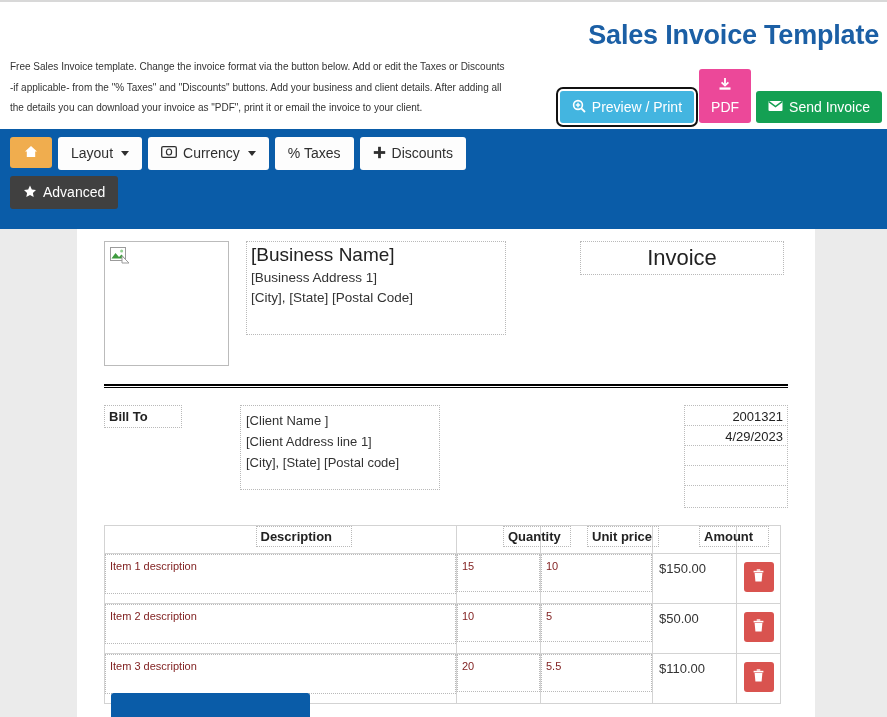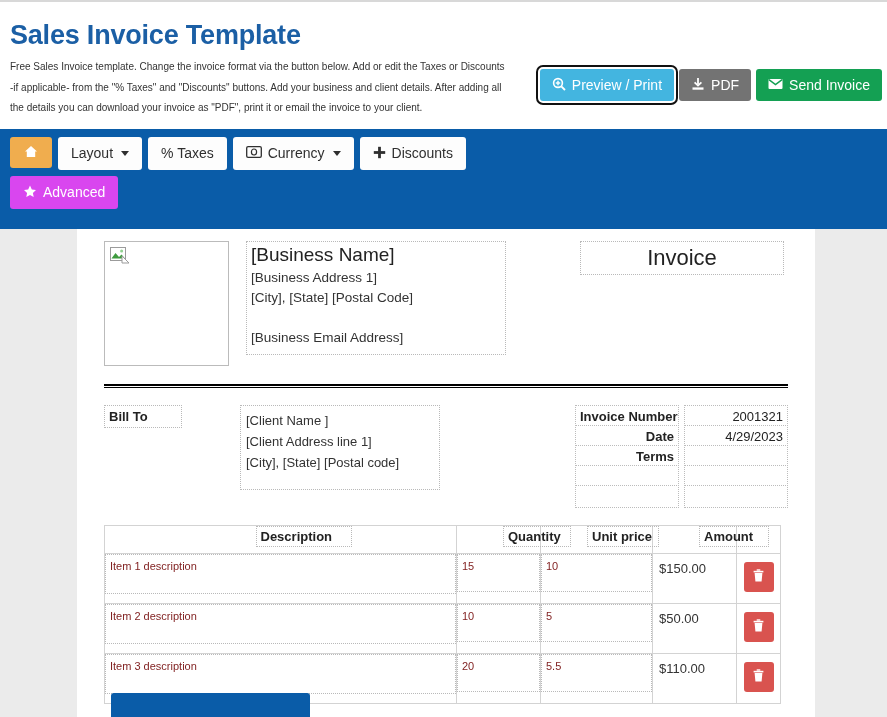--- a/index.html
+++ b/index.html
@@ -27,20 +27,21 @@
     padding: 4px 8px 10px 10px;
     background: #ffffff;
   }
   .page-title {
     margin: 0 0 7px 0;
     font-size: 27px;
     line-height: 30px;
     font-weight: bold;
     color: #1b5fa5;
     letter-spacing: -0.2px;
+    text-align: right;
   }
   .intro-text {
     margin: 0;
     width: 500px;
     font-size: 10px;
     line-height: 20.5px;
     color: #333333;
   }
 
   
@@ -60,21 +61,21 @@
     line-height: 16px;
     padding: 8px 12px;
     cursor: pointer;
     white-space: nowrap;
     display: inline-flex;
     align-items: center;
     gap: 6px;
     border-radius: 3px;
   }
   .btn-preview { background: #43b5e0; outline: 2px solid #111111; outline-offset: 2px; }
-  .btn-pdf     { background: #737373; }
+  .btn-pdf     { background: #ec4899; flex-direction: column; }
   .btn-send    { background: #14a053; }
 
   .ico { display: inline-block; line-height: 1; }
 
   
   .toolbar-band {
     background: #0a5ca8;
     padding: 8px 0 14px 10px;
   }
   .toolbar-row { display: flex; align-items: flex-start; gap: 6px; margin-bottom: 6px; }
@@ -87,21 +88,21 @@
     line-height: 17px;
     padding: 8px 13px;
     cursor: pointer;
     display: inline-flex;
     align-items: center;
     gap: 6px;
     border-radius: 3px;
     white-space: nowrap;
   }
   .tb-home { background: #f0ad4e; color: #ffffff; padding: 8px 14px; }
-  .tb-adv  { background: #d946ef; color: #ffffff; }
+  .tb-adv  { background: #404040; color: #ffffff; }
   .caret {
     width: 0; height: 0; display: inline-block;
     border-left: 4px solid transparent;
     border-right: 4px solid transparent;
     border-top: 5px solid #2f2f2f;
     margin-left: 2px;
   }
 
   
   .canvas { background: #ebebeb; padding: 0; height: 494px; }
@@ -323,32 +324,32 @@
         </svg>
       </span>
     </button>
 
     <button class="tb-btn">
       <span>Layout</span>
       <span class="caret"></span>
     </button>
 
     <button class="tb-btn">
-      <span>% Taxes</span>
-    </button>
-
-    <button class="tb-btn">
       <span class="ico">
         <svg width="16" height="12" viewBox="0 0 16 12" aria-hidden="true">
           <rect x="0.7" y="0.7" width="14.6" height="10.6" rx="1.4" fill="none" stroke="#2f2f2f" stroke-width="1.3"></rect>
           <ellipse cx="8" cy="6" rx="2.6" ry="3" fill="none" stroke="#2f2f2f" stroke-width="1.2"></ellipse>
         </svg>
       </span>
       <span>Currency</span>
       <span class="caret"></span>
+    </button>
+
+    <button class="tb-btn">
+      <span>% Taxes</span>
     </button>
 
     <button class="tb-btn">
       <span class="ico">
         <svg width="13" height="13" viewBox="0 0 13 13" aria-hidden="true">
           <rect x="5.1" y="0.8" width="2.8" height="11.4" fill="#2f2f2f"></rect>
           <rect x="0.8" y="5.1" width="11.4" height="2.8" fill="#2f2f2f"></rect>
         </svg>
       </span>
       <span>Discounts</span>
@@ -384,43 +385,35 @@
               <path d="M12 9 L19 16 L12 16 Z" fill="#ffffff" stroke="#9b9b9b" stroke-width="1"></path>
             </svg>
           </span>
         </div>
 
         <div class="biz-fields fld">
           <div class="biz-name">[Business Name]</div>
           <div class="biz-line">[Business Address 1]</div>
           <div class="biz-line">[City], [State] [Postal Code]</div>
           <div class="biz-gap"></div>
-          <div class="biz-line">[Business Email Address]</div>
         </div>
       </div>
 
       <div class="dbl-rule"></div>
 
       <div class="billrow">
         <div class="billto-label fld">Bill To</div>
 
         <div class="client-box fld">
           <div class="client-line">[Client Name ]</div>
           <div class="client-line">[Client Address line 1]</div>
           <div class="client-line">[City], [State] [Postal code]</div>
         </div>
 
         <div class="meta-wrap">
-          <div class="meta-col">
-            <div class="meta-cell lbl">Invoice Number</div>
-            <div class="meta-cell lbl">Date</div>
-            <div class="meta-cell lbl">Terms</div>
-            <div class="meta-cell lbl"></div>
-            <div class="meta-cell lbl tall"></div>
-          </div>
           <div class="meta-col">
             <div class="meta-cell">2001321</div>
             <div class="meta-cell">4/29/2023</div>
             <div class="meta-cell"></div>
             <div class="meta-cell"></div>
             <div class="meta-cell tall"></div>
           </div>
         </div>
       </div>
 

